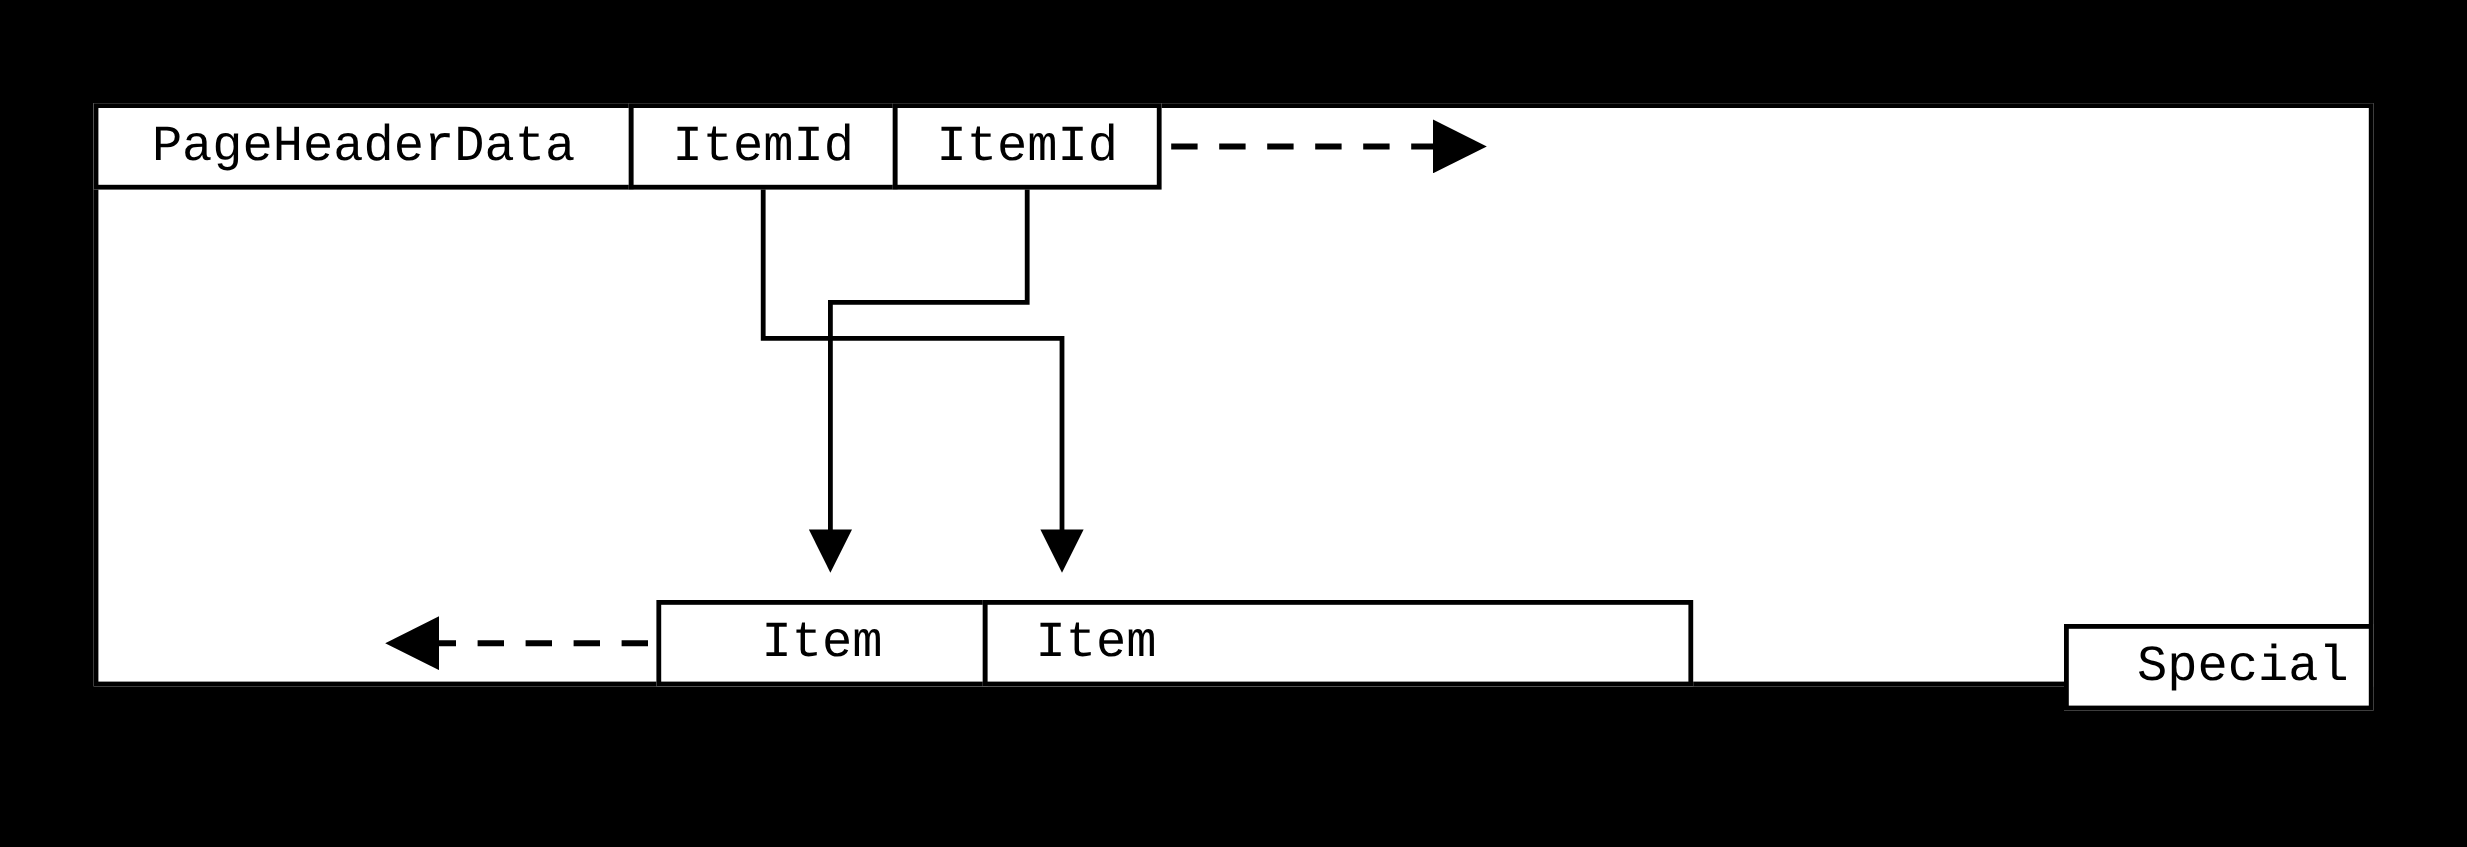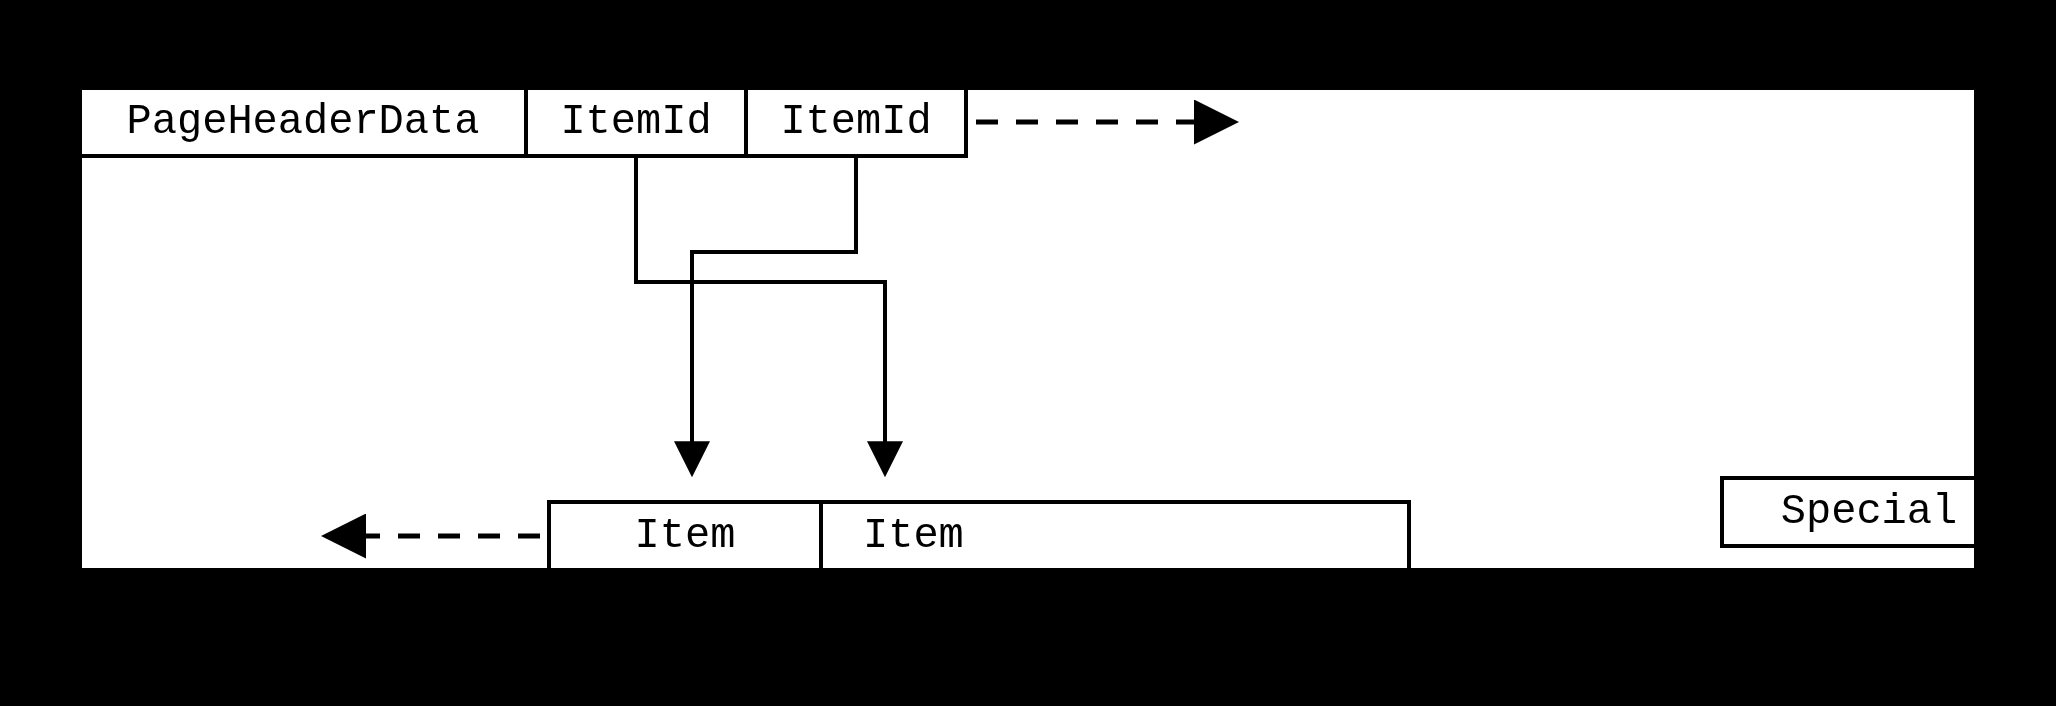--- a/index.html
+++ b/index.html
@@ -62,21 +62,21 @@
   </div>
 
   <div class="cell" style="left:547px; top:500px; width:276px; height:72px;">
     <span>Item</span>
   </div>
 
   <div class="cell" style="left:819px; top:500px; width:592px; height:72px; justify-content:flex-start; padding-left:40px;">
     <span>Item</span>
   </div>
 
-  <div class="cell" style="left:1720px; top:476px; width:258px; height:72px;padding-left:40px;">
+  <div class="cell" style="left:1720px; top:520px; width:258px; height:72px;padding-left:40px;">
     <span>Special</span>
   </div>
 
   <svg class="overlay" width="2056" height="706">
     <defs>
       <marker id="arrow-solid" viewBox="0 0 10 10" refX="8" refY="5" markerWidth="9" markerHeight="9" orient="auto-start-reverse">
         <path d="M 0 0 L 10 5 L 0 10 z" fill="#000"></path>
       </marker>
     </defs>
 

